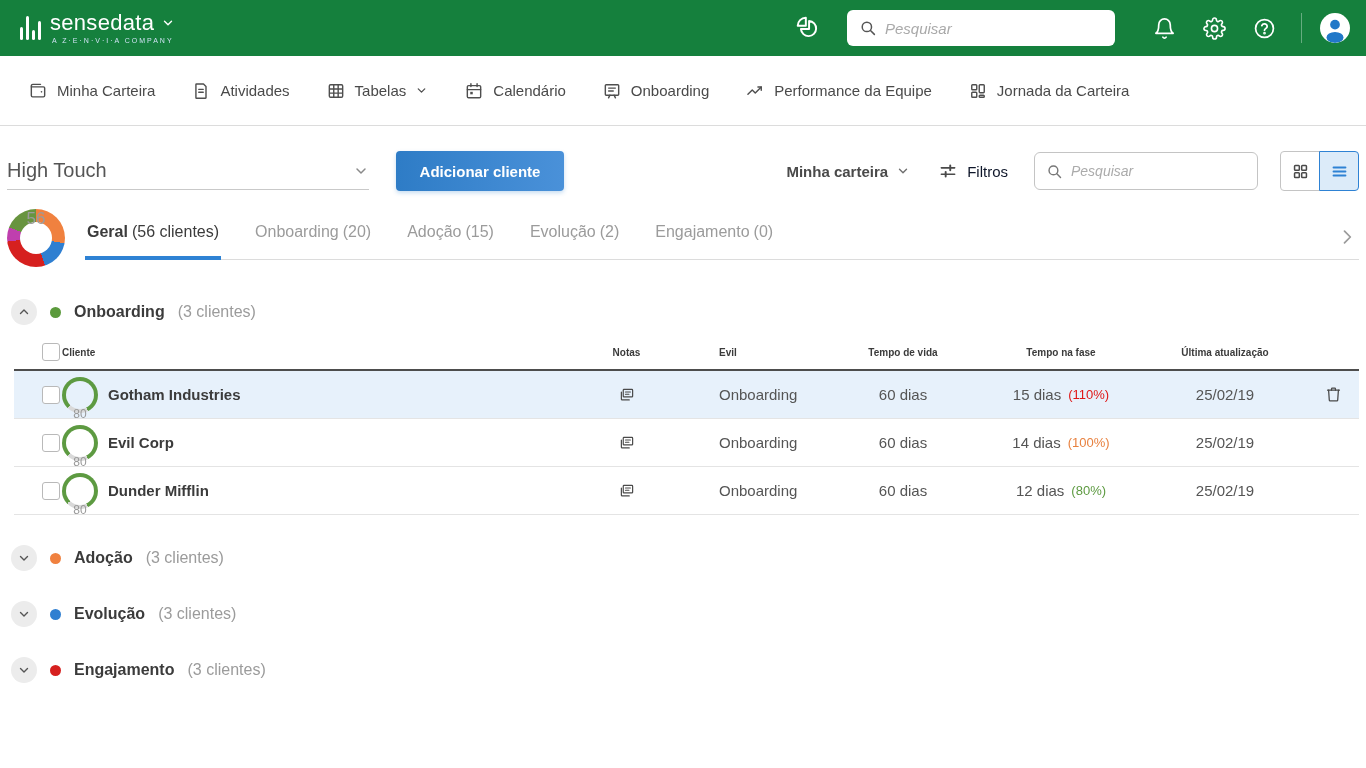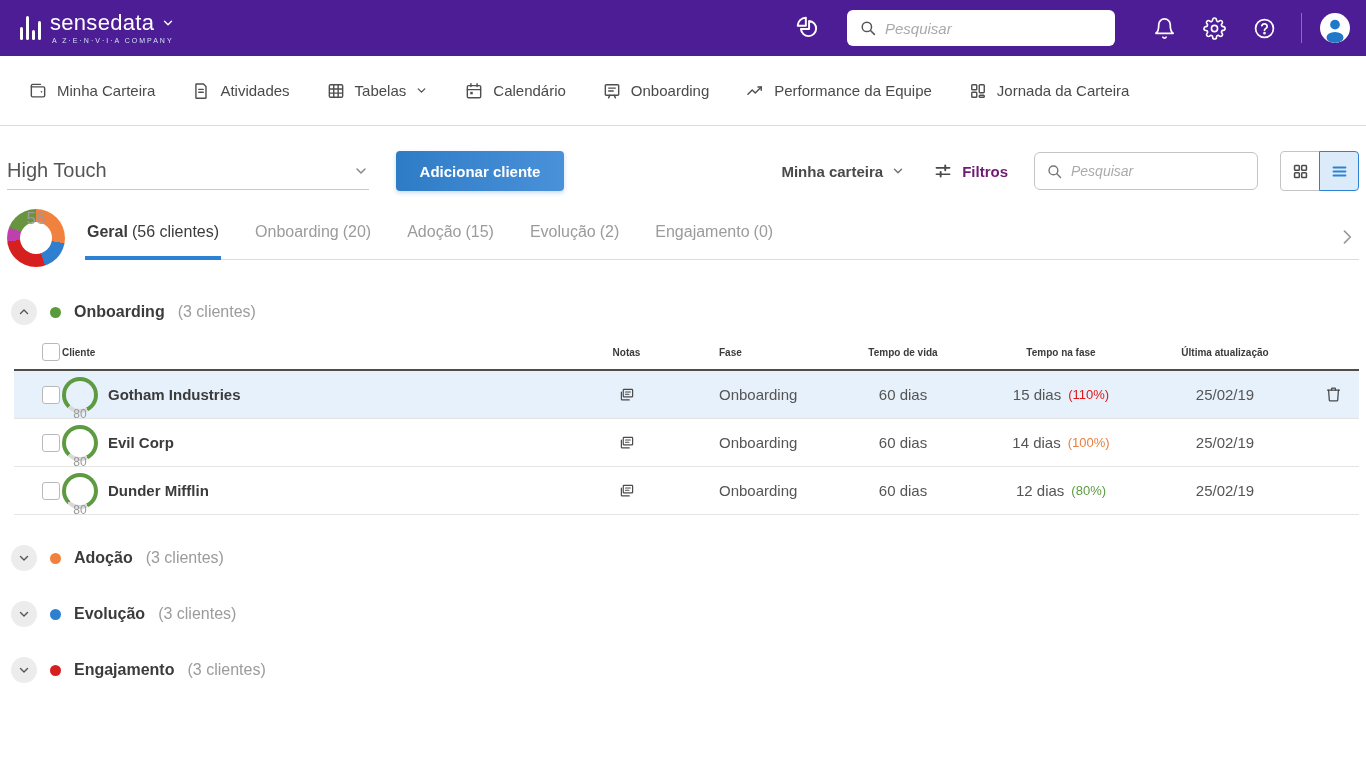--- a/index.html
+++ b/index.html
@@ -1,20 +1,20 @@
 <!DOCTYPE html>
 <html><head>
 <meta charset="utf-8">
 <style>
   * { margin:0; padding:0; box-sizing:border-box; }
   html,body { width:1366px; height:768px; background:#fff; font-family:"Liberation Sans", sans-serif; }
   .app { width:1366px; height:768px; background:#fff; overflow:hidden; }
 
   
-  .topbar { height:56px; background:#4c1d95; display:flex; align-items:center; padding:0 16px 0 20px; }
+  .topbar { height:56px; background:#15803d; display:flex; align-items:center; padding:0 16px 0 20px; }
   .logo { display:flex; align-items:flex-start; gap:9px; color:#fff; }
   .logo-bars { display:flex; align-items:flex-end; gap:3px; height:26px; margin-top:2px; }
   .logo-bars i { display:block; width:3px; background:#fff; border-radius:2px; }
   .logo-text { display:flex; flex-direction:column; }
   .logo-line1 { display:flex; align-items:center; gap:7px; }
   .brand-name { font-size:22px; font-weight:400; letter-spacing:.3px; line-height:22px; }
   .brand-tagline { font-size:7px; letter-spacing:2px; color:#cfe2f4; margin:3px 0 0 2px; }
   .topbar-spacer { flex:1; }
   .topbar-right { display:flex; align-items:center; gap:20px; }
   .tb-iconbtn { width:30px; height:30px; display:flex; align-items:center; justify-content:center; cursor:pointer; }
@@ -31,21 +31,21 @@
 
   main { padding:0 7px; }
 
   
   .toolbar { margin-top:25px; display:flex; align-items:center; }
   .segment-select { width:362px; height:38px; display:flex; align-items:center; justify-content:space-between; border-bottom:1px solid #c9c9c9; cursor:pointer; }
   .segment-select .val { font-size:20px; color:#555; }
   .btn-primary { margin-left:27px; width:168px; height:40px; border:none; border-radius:4px; background:linear-gradient(90deg,#2e7cc6,#4a91d9); color:#fff; font-size:15px; font-weight:700; cursor:pointer; font-family:"Liberation Sans",sans-serif; box-shadow:0 2px 4px rgba(33,120,200,.25); }
   .toolbar-spacer { flex:1; }
   .portfolio-select { display:flex; align-items:center; gap:8px; font-size:15px; font-weight:600; color:#4a4a4a; cursor:pointer; }
-  .filters-btn { display:flex; align-items:center; gap:9px; font-size:15px; font-weight:700; color:#701a75; cursor:pointer; margin-left:28px; }
+  .filters-btn { display:flex; align-items:center; gap:9px; font-size:15px; font-weight:400; color:#0f172a; cursor:pointer; margin-left:28px; }
   .list-search { display:flex; align-items:center; gap:8px; width:224px; height:38px; border:1px solid #c4c4c4; border-radius:6px; padding:0 11px; margin-left:26px; background:#fff; }
   .list-search input { border:none; outline:none; flex:1; width:100%; font-size:14px; font-style:italic; color:#555; font-family:"Liberation Sans",sans-serif; }
   .list-search input::placeholder { color:#ababab; }
   .view-toggle { display:flex; margin-left:22px; }
   .vt-btn { width:40px; height:40px; display:flex; align-items:center; justify-content:center; background:#fff; border:1px solid #c4c4c4; cursor:pointer; }
   .vt-btn.grid { border-radius:4px 0 0 4px; }
   .vt-btn.list { border-radius:0 4px 4px 0; border:1px solid #2e82d4; background:#dcebf9; margin-left:-1px; }
 
   
   .tabs-row { margin-top:18px; display:flex; align-items:center; }
@@ -307,21 +307,21 @@
       <span class="section-count">(3 clientes)</span>
     </div>
 
     <div class="table">
       <div class="thead">
         <div class="cell c-check">
             <span class="checkbox"></span>
           </div>
         <div class="cell">Cliente</div>
         <div class="cell c-notes">Notas</div>
-        <div class="cell c-fase">Fase</div>
+        <div class="cell c-fase">Evil</div>
         <div class="cell c-vida">Tempo de vida</div>
         <div class="cell c-tfase">Tempo na fase</div>
         <div class="cell c-upd">Última atualização</div>
         <div class="cell c-act"></div>
       </div>
 
       <div class="trow highlight">
         <div class="cell c-check">
             <span class="checkbox"></span>
           </div>

